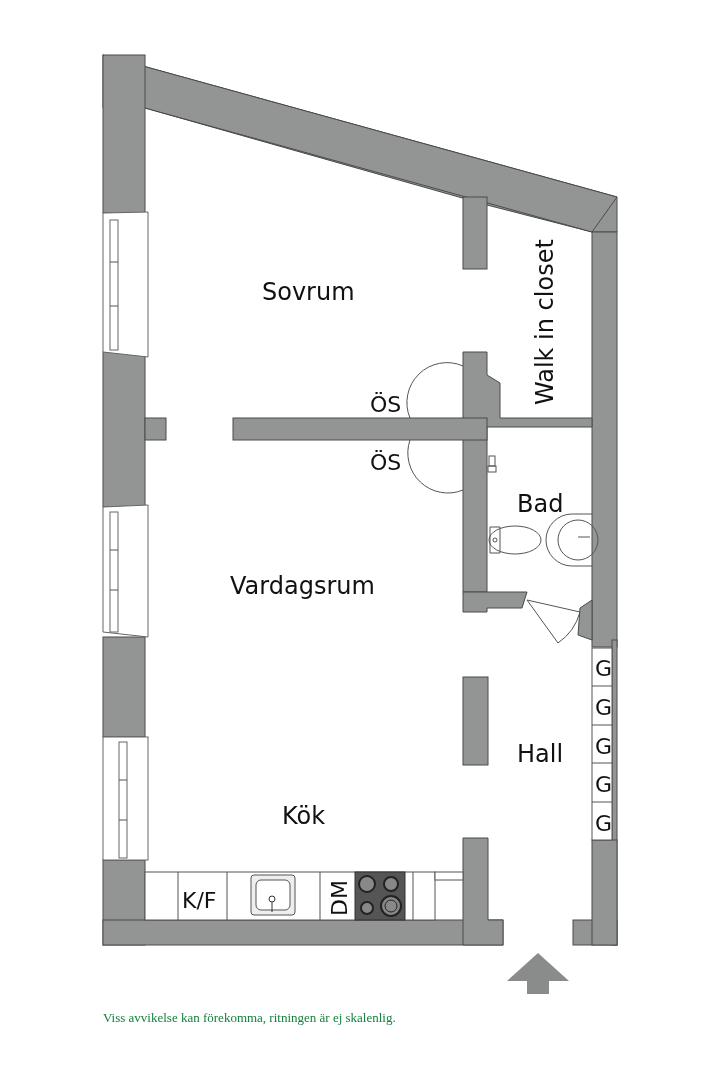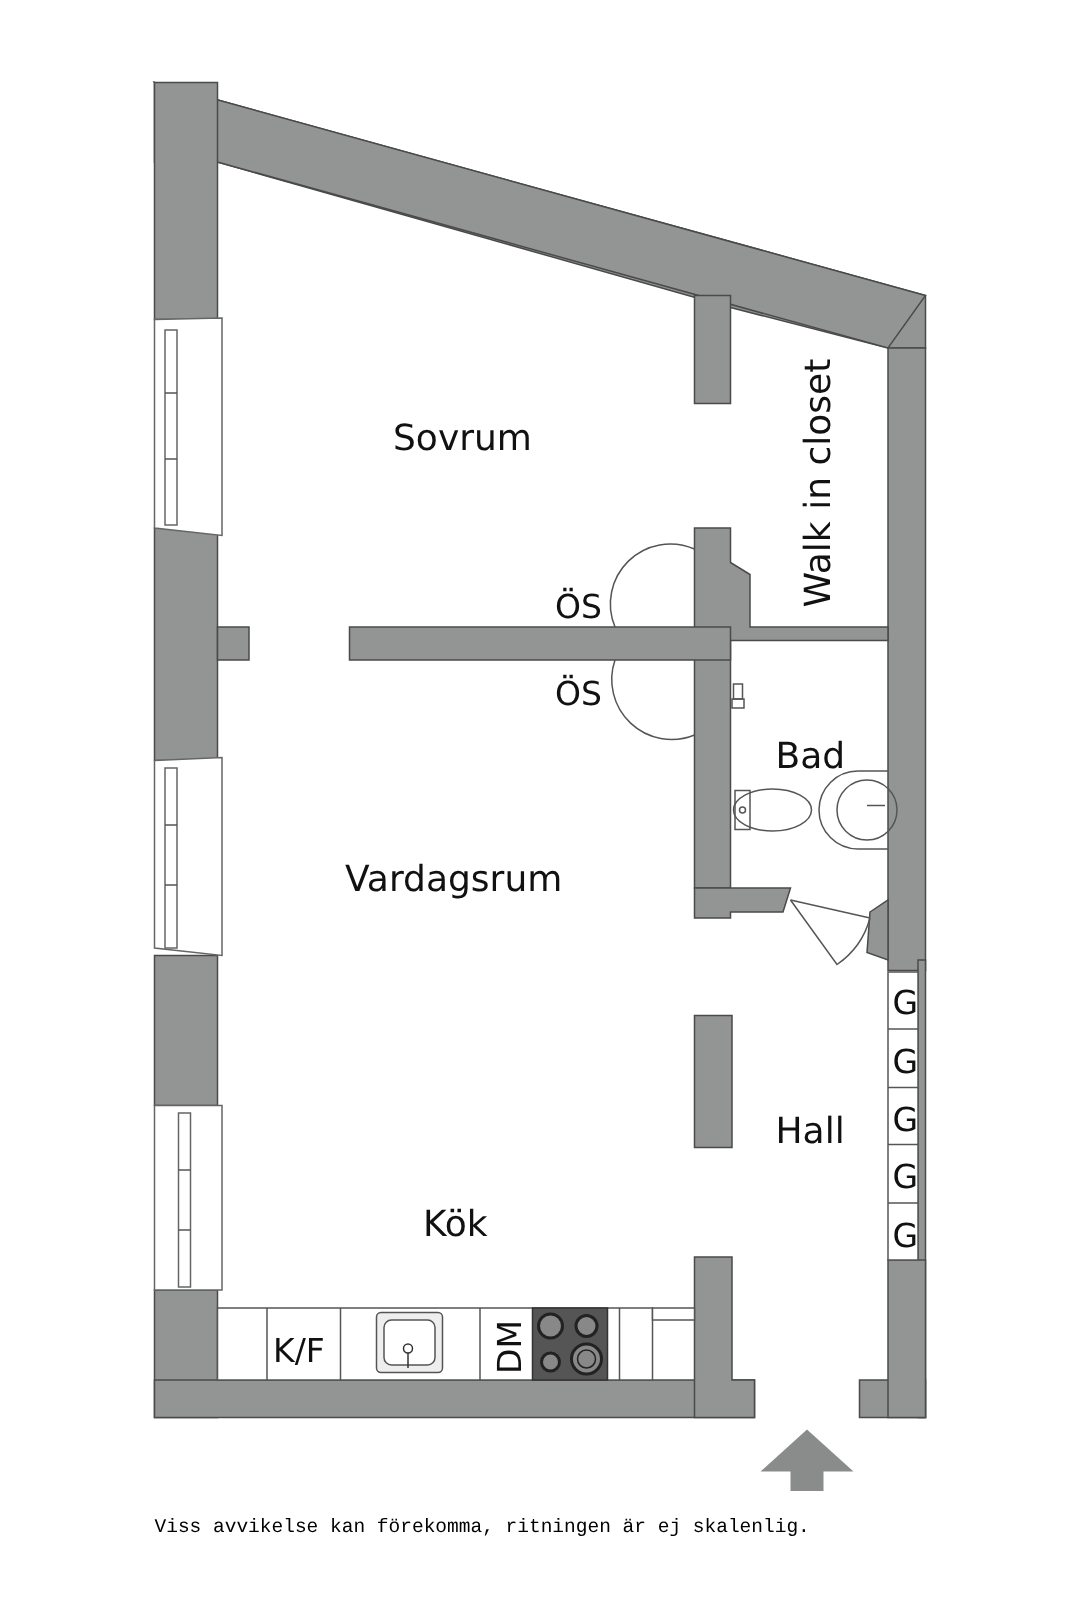--- a/index.html
+++ b/index.html
@@ -3,21 +3,21 @@
 <meta charset="utf-8">
 <style>
   html, body { margin: 0; padding: 0; background: #ffffff; }
   body { width: 720px; height: 1080px; position: relative; overflow: hidden; font-family: "DejaVu Sans", sans-serif; }
   svg { position: absolute; left: 0; top: 0; }
   .wall { fill: #939595; stroke: #4a4a4a; stroke-width: 1; }
   .line { fill: none; stroke: #555; stroke-width: 1; }
   .win { fill: #fff; stroke: #666; stroke-width: 1; }
   .room-label { font-family: "DejaVu Sans", sans-serif; font-size: 24px; fill: #111; }
   .small-label { font-family: "DejaVu Sans", sans-serif; font-size: 22px; fill: #111; }
-  .disclaimer { position: absolute; left: 103px; top: 1010px; font-family: Liberation Mono, monospace; font-size: 13px; color: #000000; }
+  .disclaimer { position: absolute; left: 103px; top: 1010px; font-family: Liberation Serif, serif; font-size: 13px; color: #15803d; }
 </style>
 </head>
 <body>
 
 <svg width="720" height="1080" viewBox="0 0 720 1080">
 
   <g>
 
     <polygon class="wall" points="103,55 617,197 617,232 592,232 487,205 487,205 145,108 145,108 103,108"></polygon>
     <polygon class="wall" points="103,55 617,197 592,232 145,108"></polygon>

